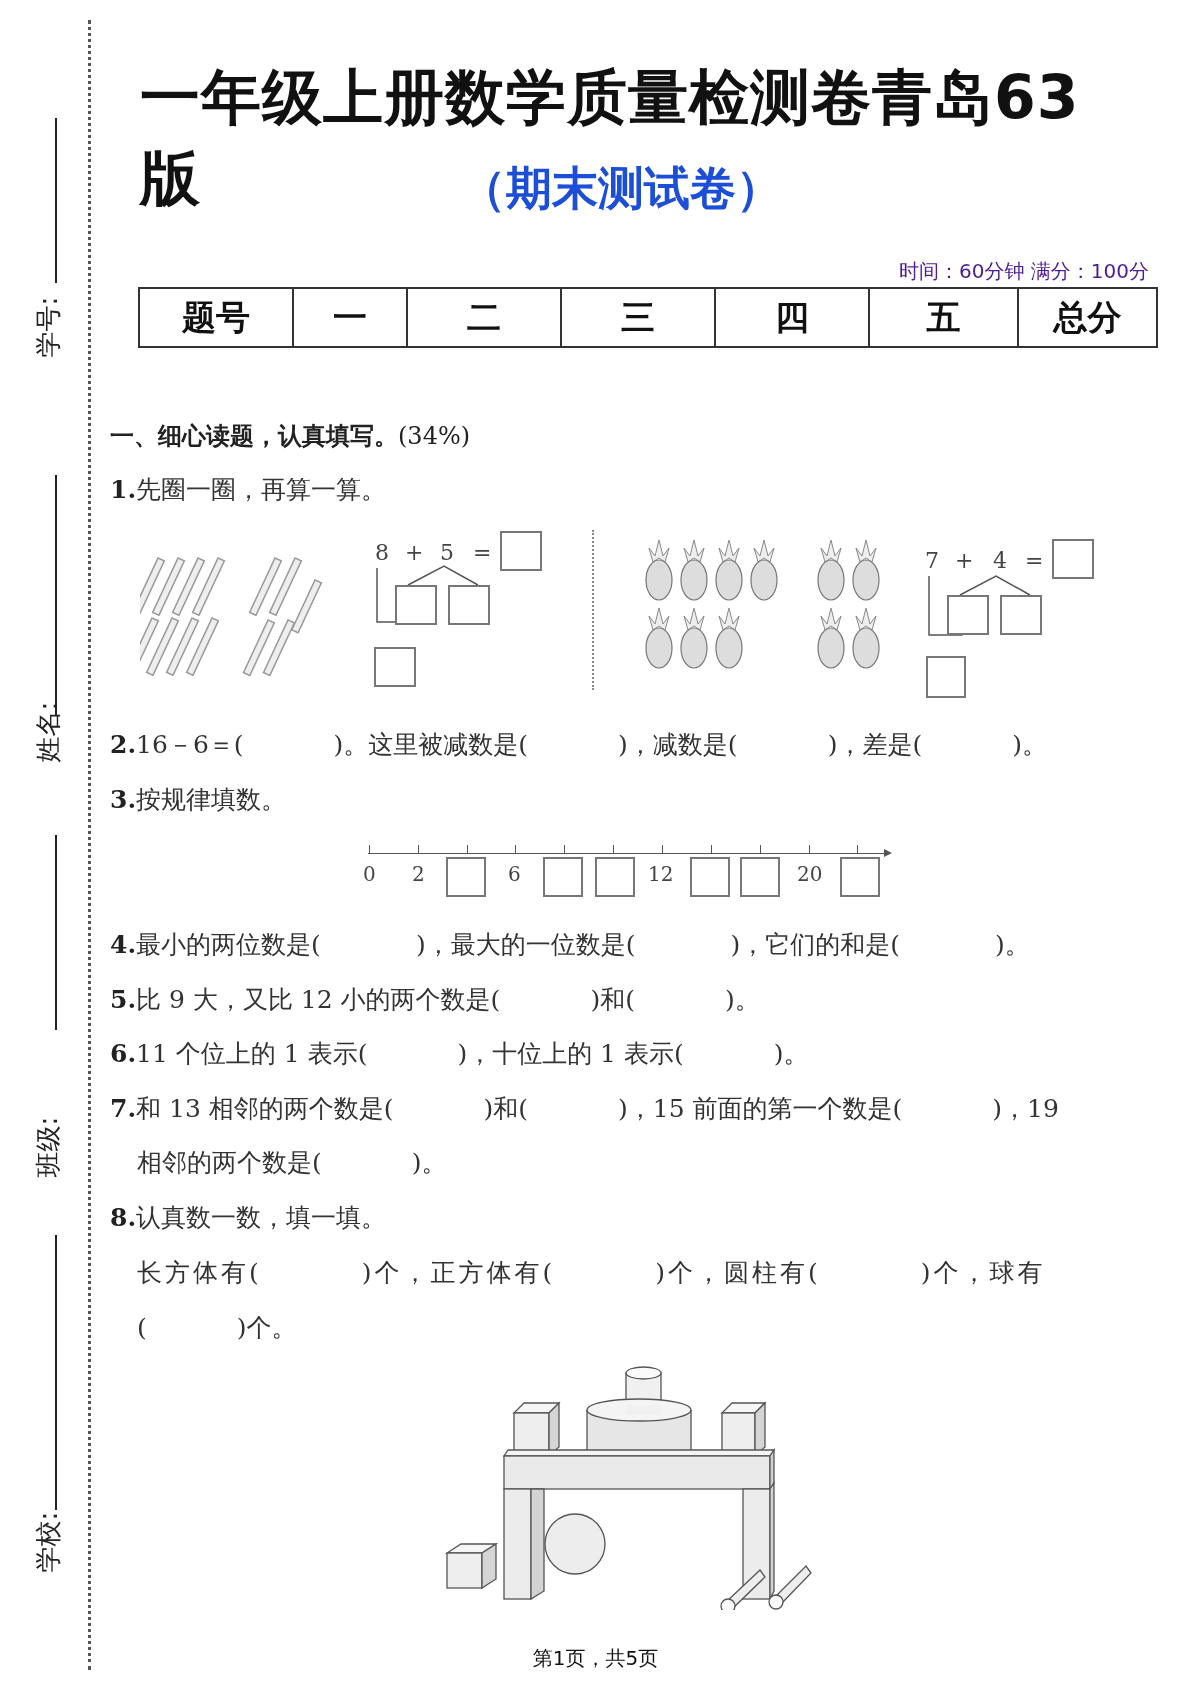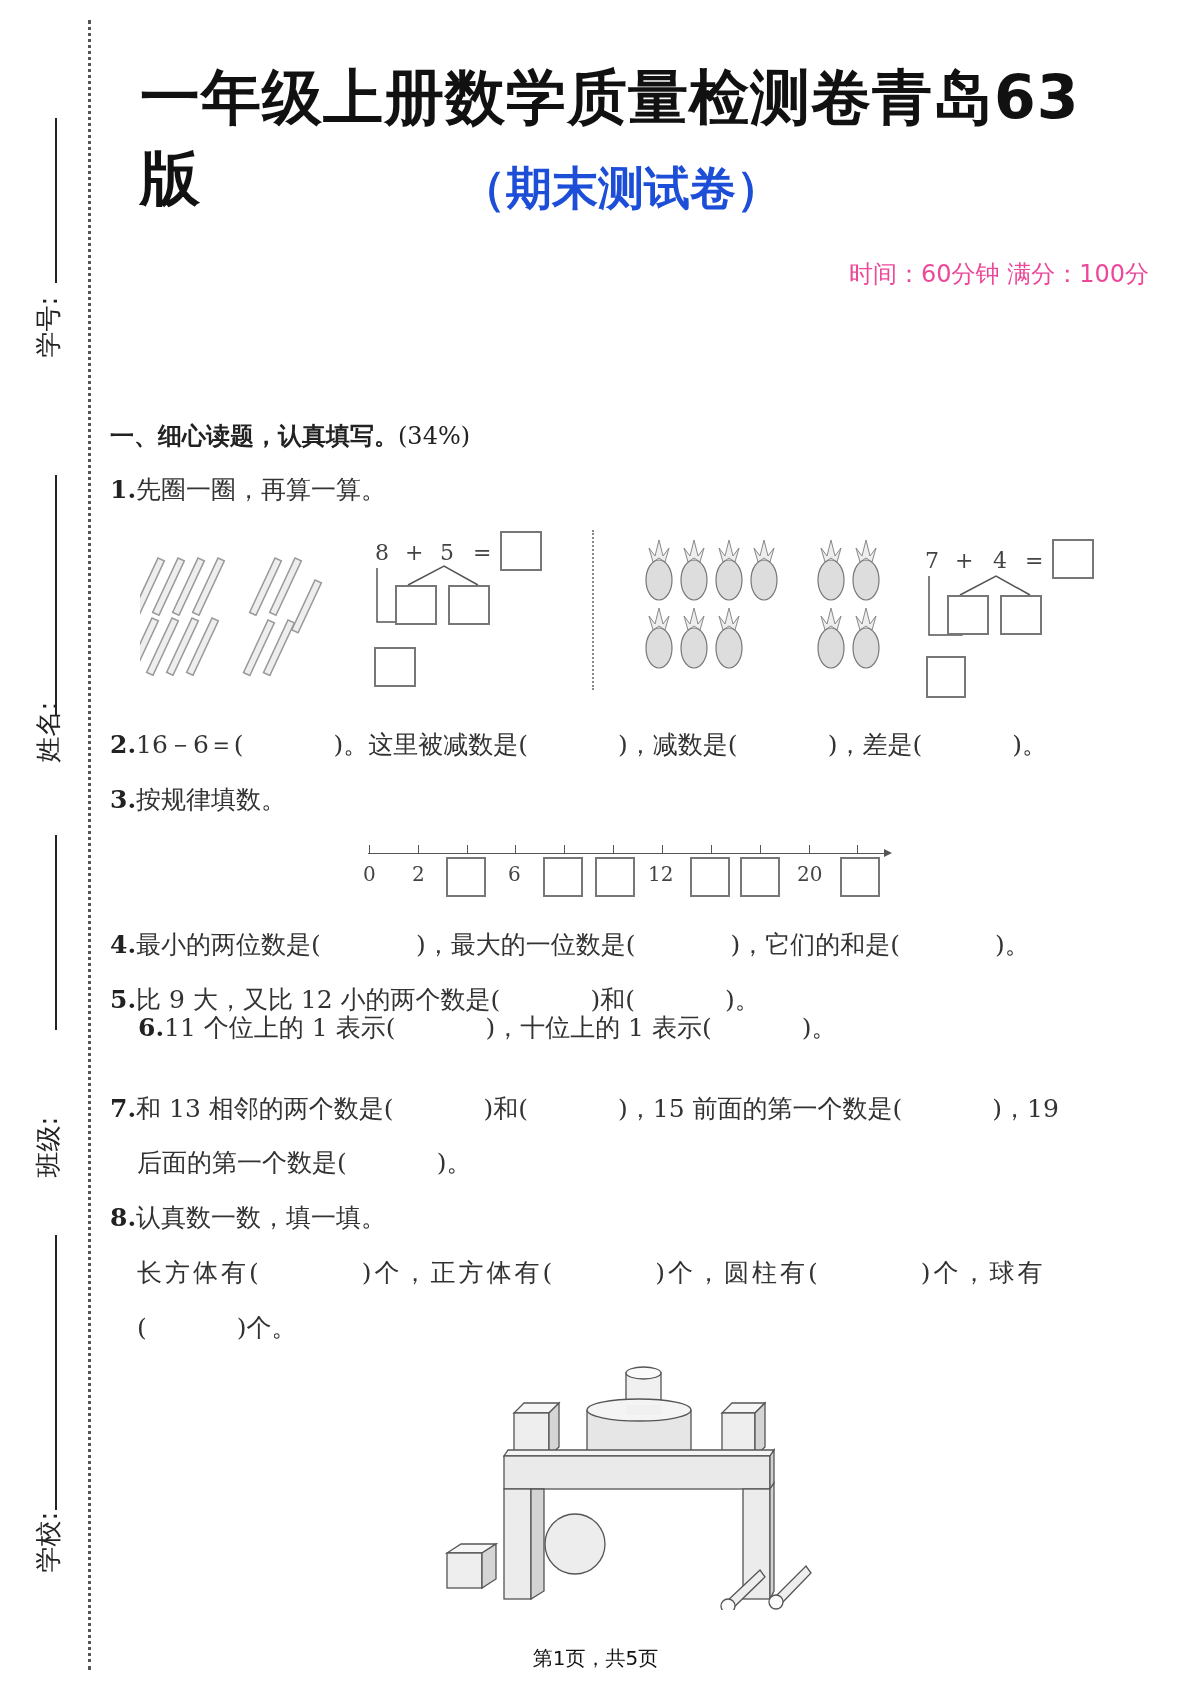--- a/index.html
+++ b/index.html
@@ -3,21 +3,21 @@
 <meta charset="utf-8">
 <style>
   html,body{margin:0;padding:0;background:#fff;}
   body{width:1191px;height:1684px;position:relative;overflow:hidden;font-family:"DejaVu Serif",serif;color:#222;}
   .binding{position:absolute;left:0;top:0;width:100px;height:1684px;}
   .dash-line{position:absolute;left:88px;top:20px;width:0;height:1650px;border-left:3px dotted #555;}
   .bind-line{position:absolute;left:55px;width:0;border-left:2px solid #222;}
   .bind-label{position:absolute;left:28px;width:40px;transform:rotate(-90deg);transform-origin:center;font-family:"DejaVu Sans",sans-serif;font-size:26px;white-space:nowrap;text-align:center;}
   .title{position:absolute;left:140px;top:58px;width:1000px;font-family:"DejaVu Sans",sans-serif;font-weight:bold;font-size:60px;letter-spacing:1px;color:#111;}
   .subtitle{position:absolute;left:460px;top:158px;font-family:"DejaVu Sans",sans-serif;font-size:46px;font-weight:bold;color:#1d4ed8;}
-  .meta{position:absolute;right:42px;top:258px;font-family:"DejaVu Sans",sans-serif;font-size:24px;color:#ec4899;}
+  .meta{position:absolute;right:42px;top:258px;font-family:"DejaVu Sans",sans-serif;font-size:20px;color:#4c1d95;}
   table.score{position:absolute;left:138px;top:287px;width:1020px;border-collapse:collapse;}
   table.score td{border:2px solid #333;height:55px;text-align:center;font-family:"DejaVu Sans",sans-serif;font-size:34px;font-weight:bold;color:#111;}
   .section{position:absolute;left:110px;top:420px;font-family:"DejaVu Sans",sans-serif;font-weight:bold;font-size:24px;color:#222;}
   .section .pct{font-weight:normal;font-family:"DejaVu Serif",serif;}
   .q{position:absolute;left:110px;font-size:25px;white-space:nowrap;color:#333;}
   .q .n{font-weight:bold;color:#222;}
   .blank{display:inline-block;}
   .box{position:absolute;border:2px solid #777;background:#fff;}
   .eq{position:absolute;font-size:22px;color:#444;}
   .nl-tick{position:absolute;width:0;height:8px;border-left:1px solid #555;}
@@ -39,20 +39,29 @@
   <div class="bind-line" style="top:1235px;height:275px;"></div>
   <div class="bind-label" style="top:1535px;">学校:</div>
 </div>
 
 <div class="title">一年级上册数学质量检测卷青岛63版</div>
 <div class="subtitle">（期末测试卷）</div>
 <div class="meta">时间：60分钟  满分：100分</div>
 
 <table class="score">
   <tbody>
+      <tr>
+    <td style="width:150px">题号</td>
+    <td style="width:110px">一</td>
+    <td style="width:150px">二</td>
+    <td style="width:150px">三</td>
+    <td style="width:150px">四</td>
+    <td style="width:145px">五</td>
+    <td>总分</td>
+  </tr>
 </tbody>
   </table>
 
 <div class="section">
   <span>一、细心读题，认真填写。</span><span class="pct">(34%)</span>
 </div>
 
 <div class="q" style="top:473px;">
   <span class="n">1.</span><span>先圈一圈，再算一算。</span>
 </div>
@@ -184,29 +193,29 @@
 </div>
 
 <div class="q" style="top:928px;">
   <span class="n">4.</span><span>最小的两位数是(</span><span class="blank" style="width:95px"></span><span>)，最大的一位数是(</span><span class="blank" style="width:95px"></span><span>)，它们的和是(</span><span class="blank" style="width:95px"></span><span>)。</span>
 </div>
 
 <div class="q" style="top:983px;">
   <span class="n">5.</span><span>比 9 大，又比 12 小的两个数是(</span><span class="blank" style="width:90px"></span><span>)和(</span><span class="blank" style="width:90px"></span><span>)。</span>
 </div>
 
-<div class="q" style="top:1011px;margin-left:28px;">
+<div class="q" style="top:1037px;">
   <span class="n">6.</span><span>11 个位上的 1 表示(</span><span class="blank" style="width:90px"></span><span>)，十位上的 1 表示(</span><span class="blank" style="width:90px"></span><span>)。</span>
 </div>
 
 <div class="q" style="top:1092px;">
   <span class="n">7.</span><span>和 13 相邻的两个数是(</span><span class="blank" style="width:90px"></span><span>)和(</span><span class="blank" style="width:90px"></span><span>)，15 前面的第一个数是(</span><span class="blank" style="width:90px"></span><span>)，19</span>
 </div>
 <div class="q" style="top:1146px;left:137px;">
-  <span>后面的第一个数是(</span><span class="blank" style="width:90px"></span><span>)。</span>
+  <span>相邻的两个数是(</span><span class="blank" style="width:90px"></span><span>)。</span>
 </div>
 
 <div class="q" style="top:1201px;">
   <span class="n">8.</span><span>认真数一数，填一填。</span>
 </div>
 <div class="q" style="top:1256px;left:137px;letter-spacing:3px;">
   <span>长方体有(</span><span class="blank" style="width:100px"></span><span>)个，正方体有(</span><span class="blank" style="width:100px"></span><span>)个，圆柱有(</span><span class="blank" style="width:100px"></span><span>)个，球有</span>
 </div>
 <div class="q" style="top:1311px;left:137px;">
   <span>(</span><span class="blank" style="width:90px"></span><span>)个。</span>

